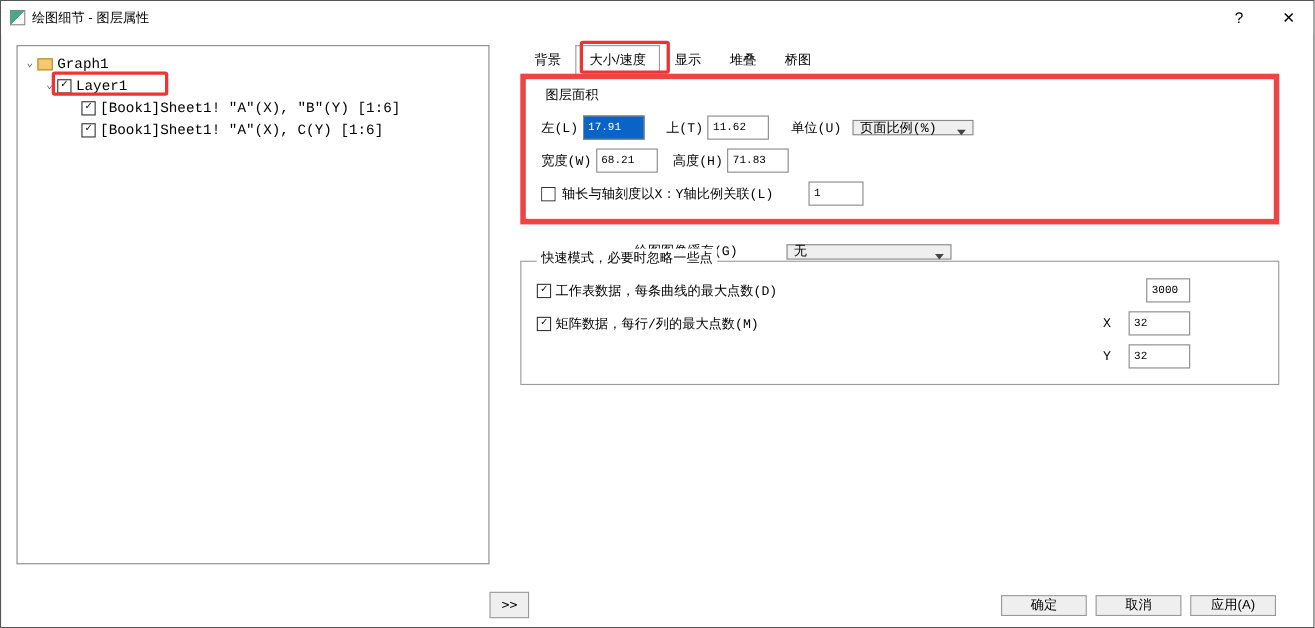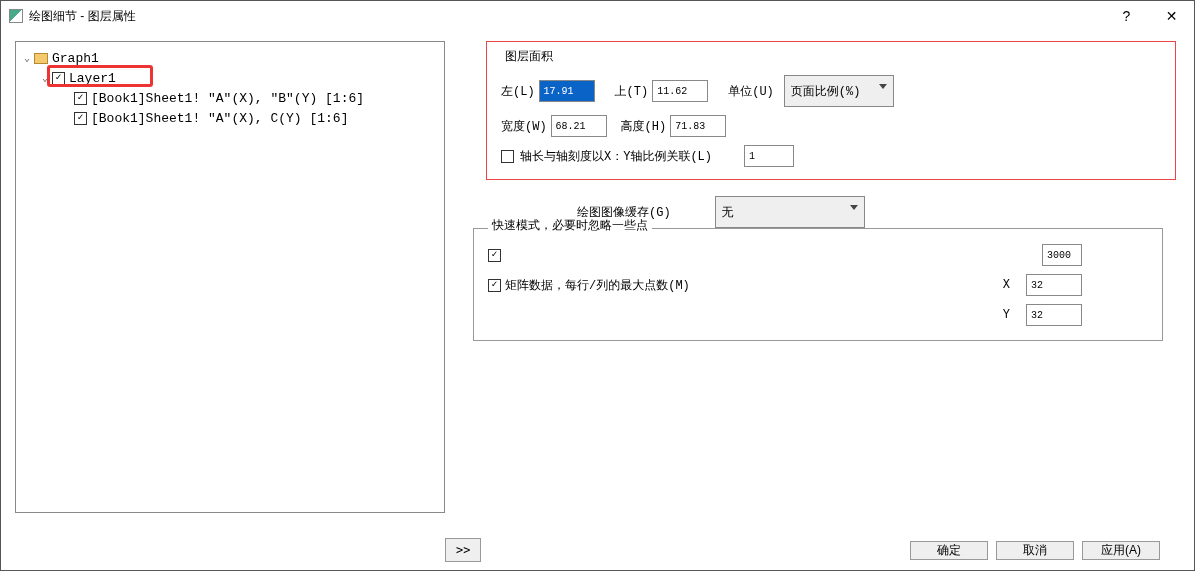--- a/index.html
+++ b/index.html
@@ -90,25 +90,24 @@
   border: 1px solid transparent;
   position: relative;
   top: 1px;
   background: #fff;
 }
 .tab.active {
   border: 1px solid #999;
   border-bottom: 1px solid #fff;
 }
 .groupbox {
-  border: 1px solid #ef4444;
+  border: 5px solid #ef4444;
   margin-top: 0;
   padding: 8px 28px 12px 14px;
   position: relative;
-  margin-left: 13px;
 }
 .group-title {
   position: relative;
   top: -2px;
   background: #fff;
   display: inline-block;
   padding: 0 4px;
 }
 .row {
   display: flex; align-items: center; margin-top: 8px;
@@ -120,21 +119,21 @@
   border: 1px solid #888;
   height: 22px;
   padding: 1px 4px;
   font-family: inherit;
   font-size: 10px;
   background: #fff;
 }
 .txt.sel { background: #0a63c7; color: #fff; }
 .sel-dd {
   border: 1px solid #888;
-  height: 32px;
+  height: 14px;
   display: inline-flex; align-items: center;
   padding: 0 18px 0 6px;
   position: relative;
   background: #efefef;
   min-width: 110px;
 }
 .sel-dd::after {
   content: ""; position: absolute; right: 6px; top: 8px;
   border-left: 4px solid transparent;
   border-right: 4px solid transparent;
@@ -200,20 +199,28 @@
       </div>
       <div class="tree-row indent2">
         <span class="chk"></span>
         <span>[Book1]Sheet1! "A"(X), C(Y) [1:6]</span>
       </div>
     </div>
     <div class="hl-box" style="left:32px; top:24px; width:106px; height:22px;"></div>
   </div>
 
   <div class="right-panel">
+    <div class="tabs" style="position:relative;">
+      <div class="tab">背景</div>
+      <div class="tab active">大小/速度</div>
+      <div class="tab">显示</div>
+      <div class="tab">堆叠</div>
+      <div class="tab">桥图</div>
+      <div class="hl-box" style="left:54px; top:-4px; width:82px; height:30px;"></div>
+    </div>
 
     <div class="groupbox" style="width:690px;">
       <span class="group-title">图层面积</span>
       <div class="row">
         <span class="lbl">左(L)</span>
         <input class="txt sel" style="width: 56px;" value="17.91">
         <span class="gap"></span>
         <span class="lbl">上(T)</span>
         <input class="txt" style="width: 56px;" value="11.62">
         <span class="gap"></span>
@@ -245,20 +252,21 @@
       <span style="width:40px"></span>
       <div class="sel-dd" style="min-width:150px">
           <span>无</span>
         </div>
     </div>
 
     <div class="fastbox" style="width:690px; border:none; border-top:1px solid #999; border-left:1px solid #999; border-right:1px solid #999; border-bottom:1px solid #999;">
       <div style="margin-top:-20px;"><span class="group-title">快速模式，必要时忽略一些点</span></div>
       <div class="row">
         <span class="chk"></span>
+        <span class="lbl">工作表数据，每条曲线的最大点数(D)</span>
         <span style="flex:1"></span>
         <input class="txt" style="width: 40px;" value="3000">
         <span style="width:66px"></span>
       </div>
       <div class="row">
         <span class="chk"></span>
         <span class="lbl">矩阵数据，每行/列的最大点数(M)</span>
         <span style="flex:1"></span>
         <span class="lbl">X</span>
         <span style="width:12px"></span>

